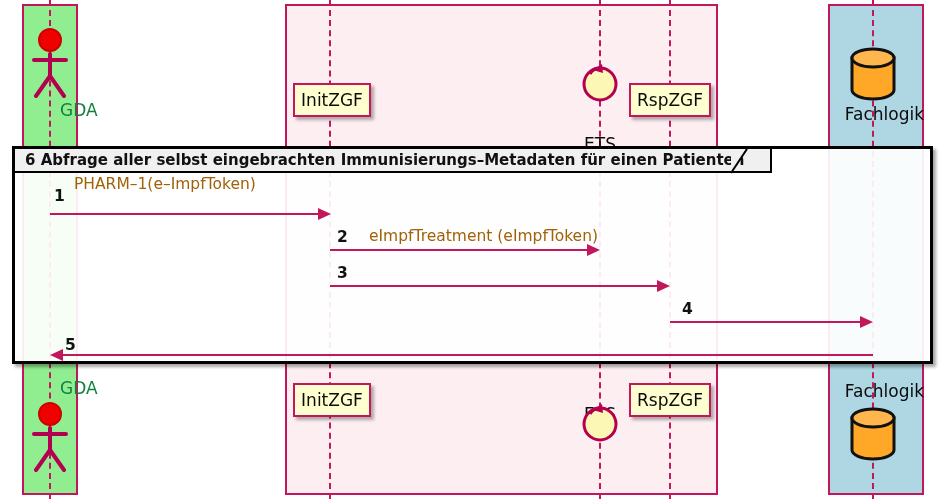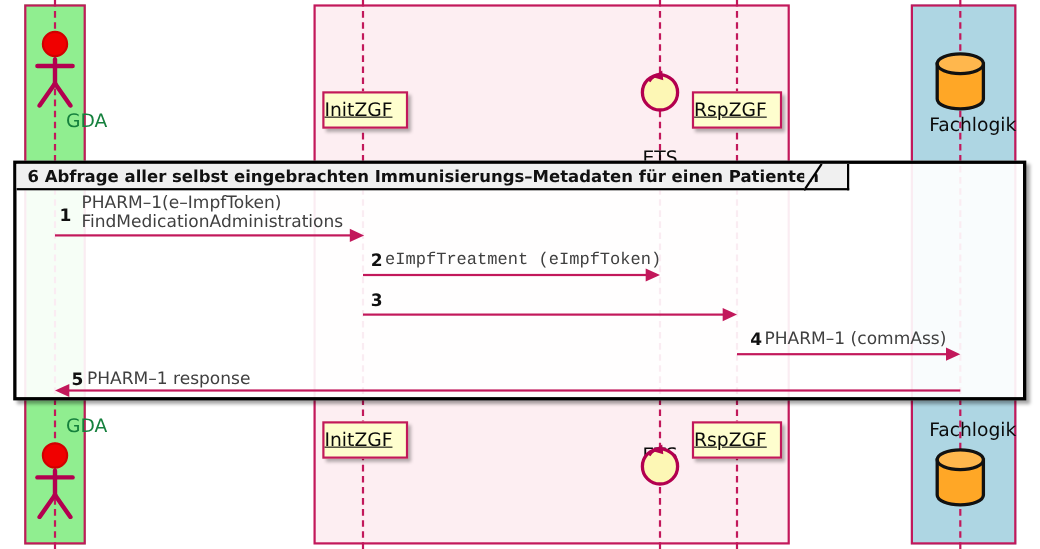--- a/index.html
+++ b/index.html
@@ -43,24 +43,23 @@
   .pbox {
     position: absolute;
     box-sizing: border-box;
     background: #fefece;
     border: 2px solid #c2185b;
     color: #0b0b0b;
     font-size: 17px;
     line-height: 1;
     display: flex;
     align-items: center;
-    justify-content: flex-start;
+    justify-content: center;
     box-shadow: 3px 3px 3px rgba(0,0,0,0.30);
     white-space: nowrap;
-    text-decoration: underline;
   }
 
   
   .actor { position: absolute; width: 56px; height: 72px; }
   .actor-label {
     position: absolute;
     width: 56px;
     font-size: 17px;
     color: #15803d;
     white-space: nowrap;
@@ -137,21 +136,21 @@
     width: 0; height: 0;
     border-top: 6px solid transparent;
     border-bottom: 6px solid transparent;
   }
   .arrowhead.right { border-left: 13px solid #c2185b; }
   .arrowhead.left  { border-right: 13px solid #c2185b; }
 
   .msg-label {
     position: absolute;
     font-size: 15.5px;
-    color: #404040;
+    color: #a16207;
     white-space: nowrap;
     line-height: 1.12;
   }
   .msg-num {
     position: absolute;
     font-size: 15.5px;
     font-weight: bold;
     color: #111;
   }
 </style>
@@ -213,40 +212,37 @@
   <div class="frag-header" style="left:15px; top:149px;">
     <span>6 Abfrage aller selbst eingebrachten Immunisierungs–Metadaten für einen Patienten</span>
   </div>
   <svg width="30" height="26" style="position:absolute; left:731px; top:149px;">
     <polygon points="0,0 16,0 0,24 0,24" fill="#f0f0f0" stroke="none"></polygon>
     <line x1="16" y1="0" x2="0" y2="24" stroke="#000" stroke-width="2"></line>
   </svg>
 
   <div class="msg-num" style="left:54px; top:187px;">1</div>
   <div class="msg-label" style="left:74px; top:176px;">PHARM–1(e–ImpfToken)</div>
-  <div class="msg-label" style="left:74px; top:193px;">FindMedicationAdministrations</div>
   <div class="msg-line" style="left:50px; top:213px; width:272px;"></div>
   <div class="arrowhead right" style="left:318px; top:208px;"></div>
 
   <div class="msg-num" style="left:337px; top:228px;">2</div>
-  <div class="msg-label" style="left:350px; top:228px;font-family:Liberation Mono, monospace;">eImpfTreatment (eImpfToken)</div>
+  <div class="msg-label" style="left:369px; top:228px;">eImpfTreatment (eImpfToken)</div>
   <div class="msg-line" style="left:330px; top:249px; width:260px;"></div>
   <div class="arrowhead right" style="left:587px; top:244px;"></div>
 
   <div class="msg-num" style="left:337px; top:264px;">3</div>
   <div class="msg-line" style="left:330px; top:285px; width:330px;"></div>
   <div class="arrowhead right" style="left:657px; top:280px;"></div>
 
   <div class="msg-num" style="left:682px; top:300px;">4</div>
-  <div class="msg-label" style="left:695px; top:300px;">PHARM–1 (commAss)</div>
   <div class="msg-line" style="left:670px; top:321px; width:193px;"></div>
   <div class="arrowhead right" style="left:860px; top:316px;"></div>
 
   <div class="msg-num" style="left:65px; top:336px;">5</div>
-  <div class="msg-label" style="left:79px; top:336px;">PHARM–1 response</div>
   <div class="msg-line" style="left:62px; top:354px; width:811px;"></div>
   <div class="arrowhead left" style="left:50px; top:349px;"></div>
 
   <div class="actor-label" style="left:22px; top:378px;">GDA</div>
   <div class="actor" style="left:22px; top:400px;">
     <svg width="56" height="72" viewBox="0 0 56 72">
       <g stroke="#b3004f" stroke-width="4" fill="none" stroke-linecap="round">
         <line x1="28" y1="28" x2="28" y2="50"></line>
         <line x1="12" y1="34" x2="44" y2="34"></line>
         <line x1="28" y1="50" x2="14" y2="70"></line>

